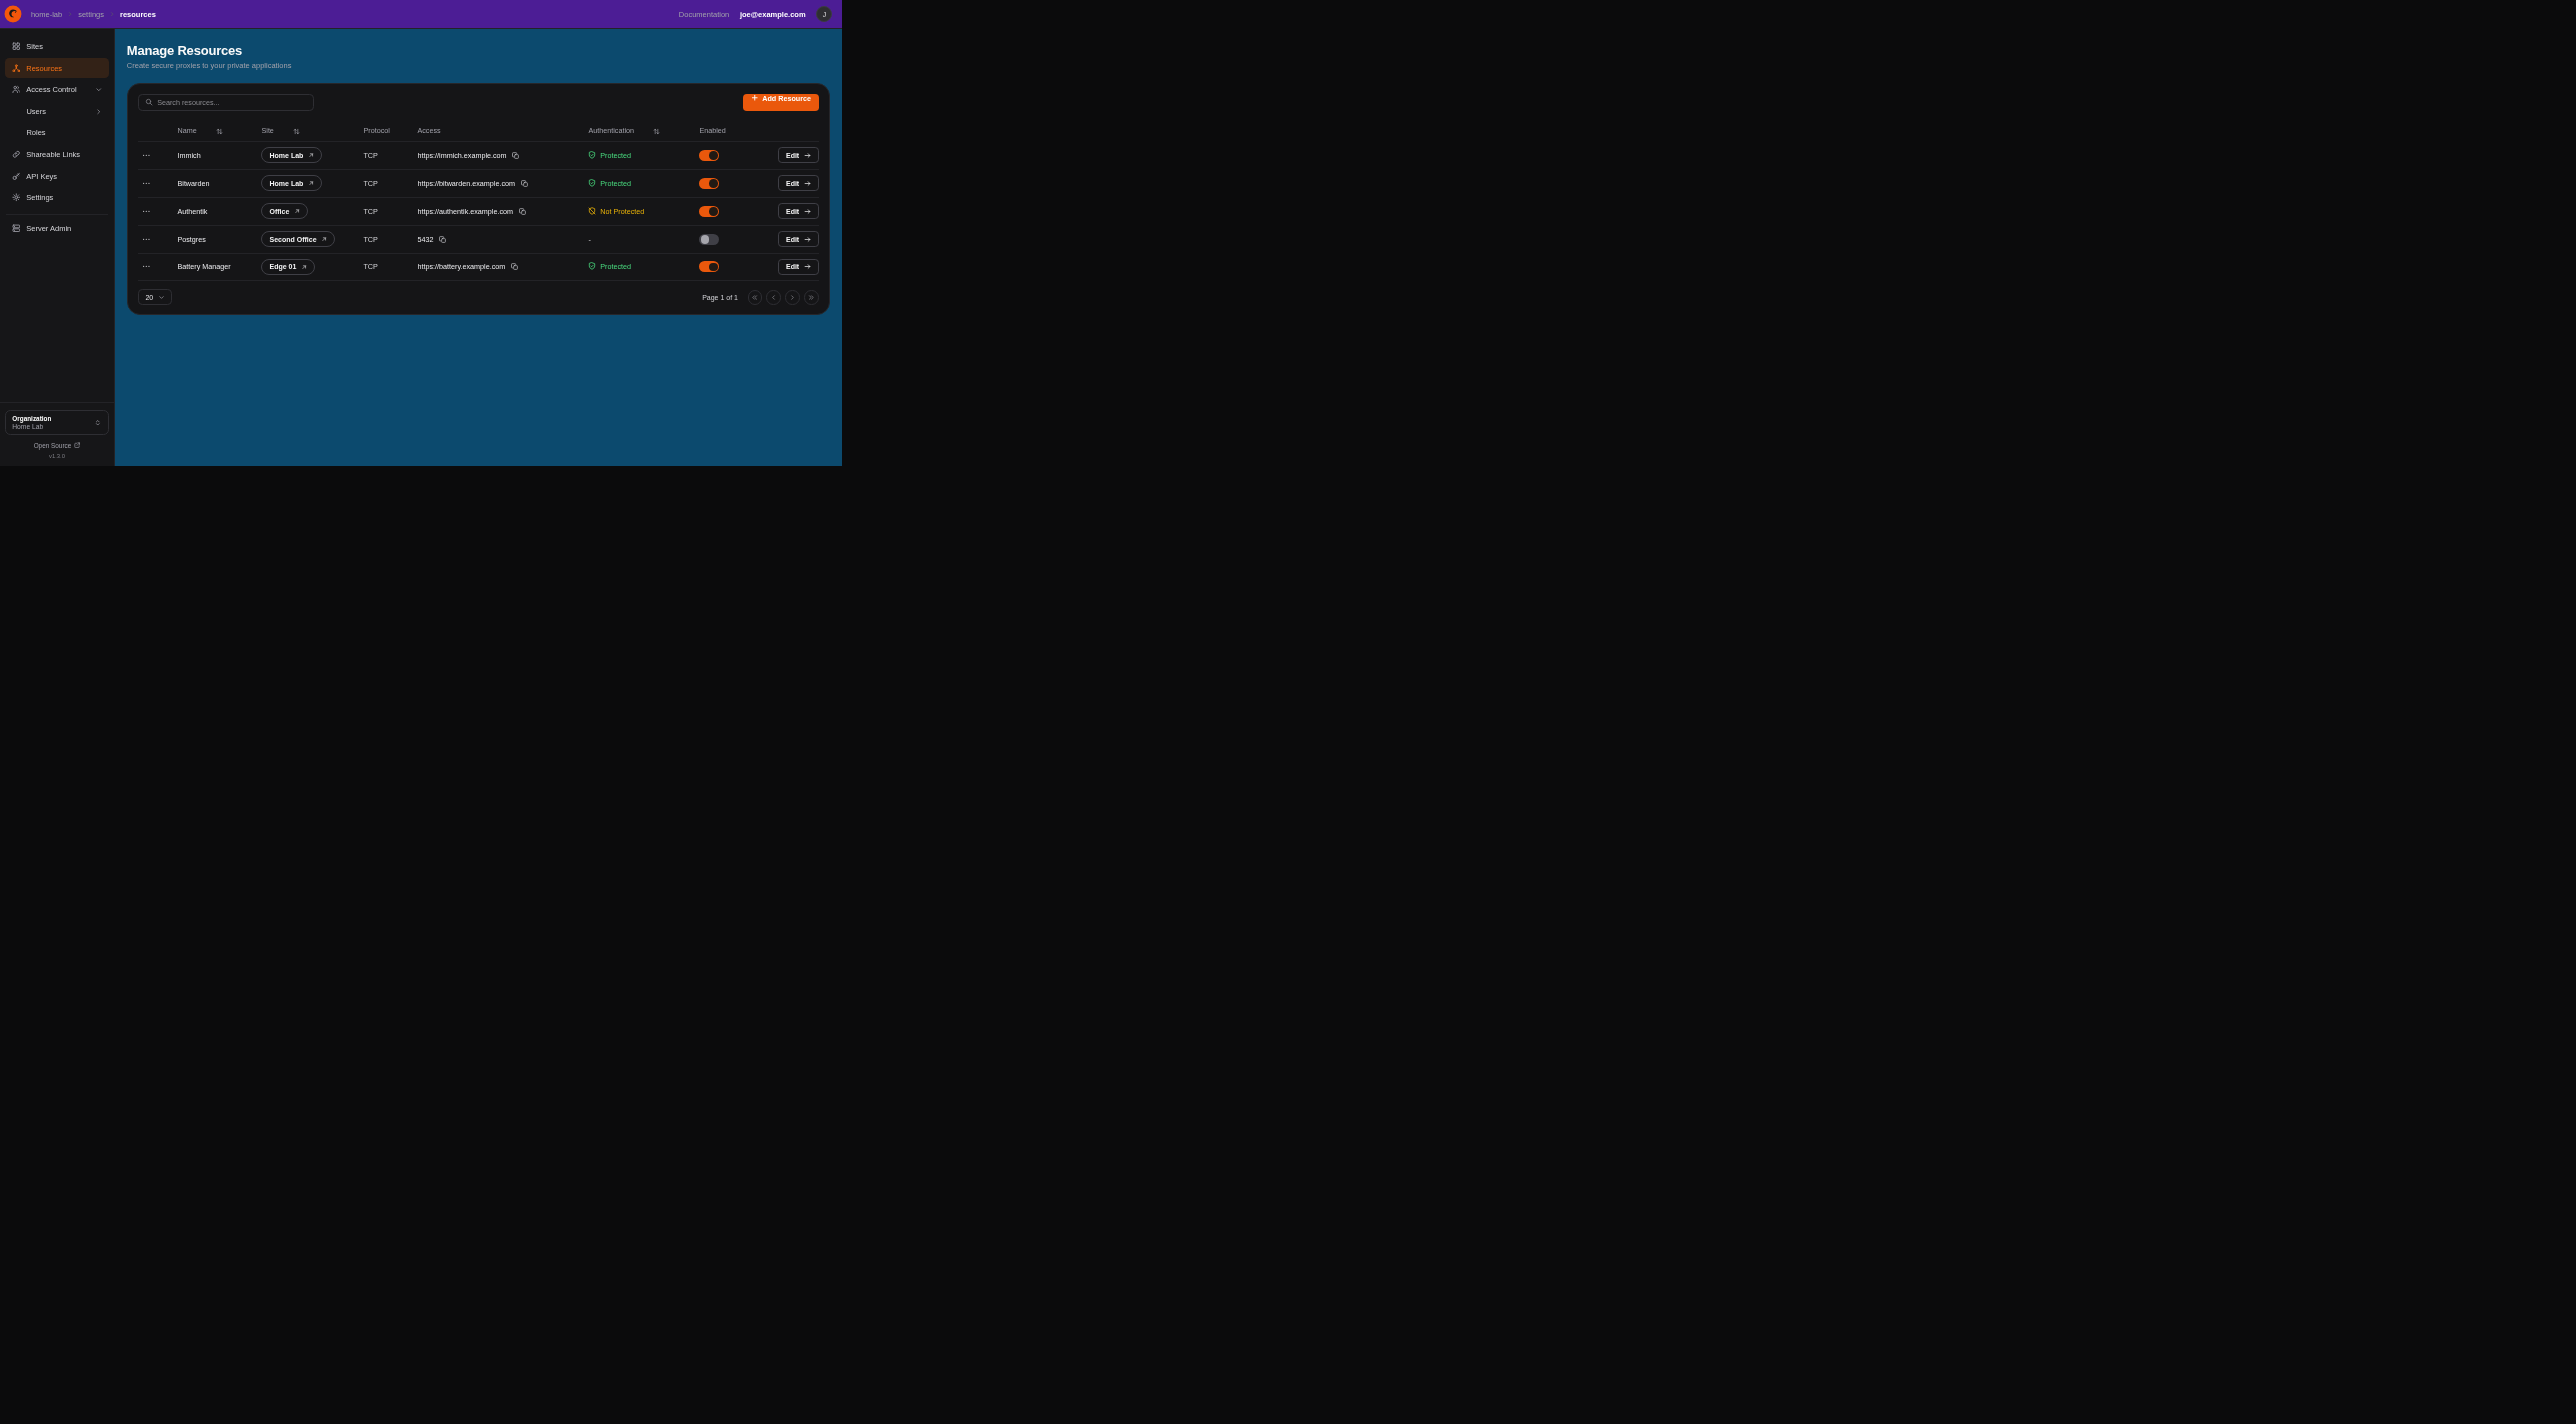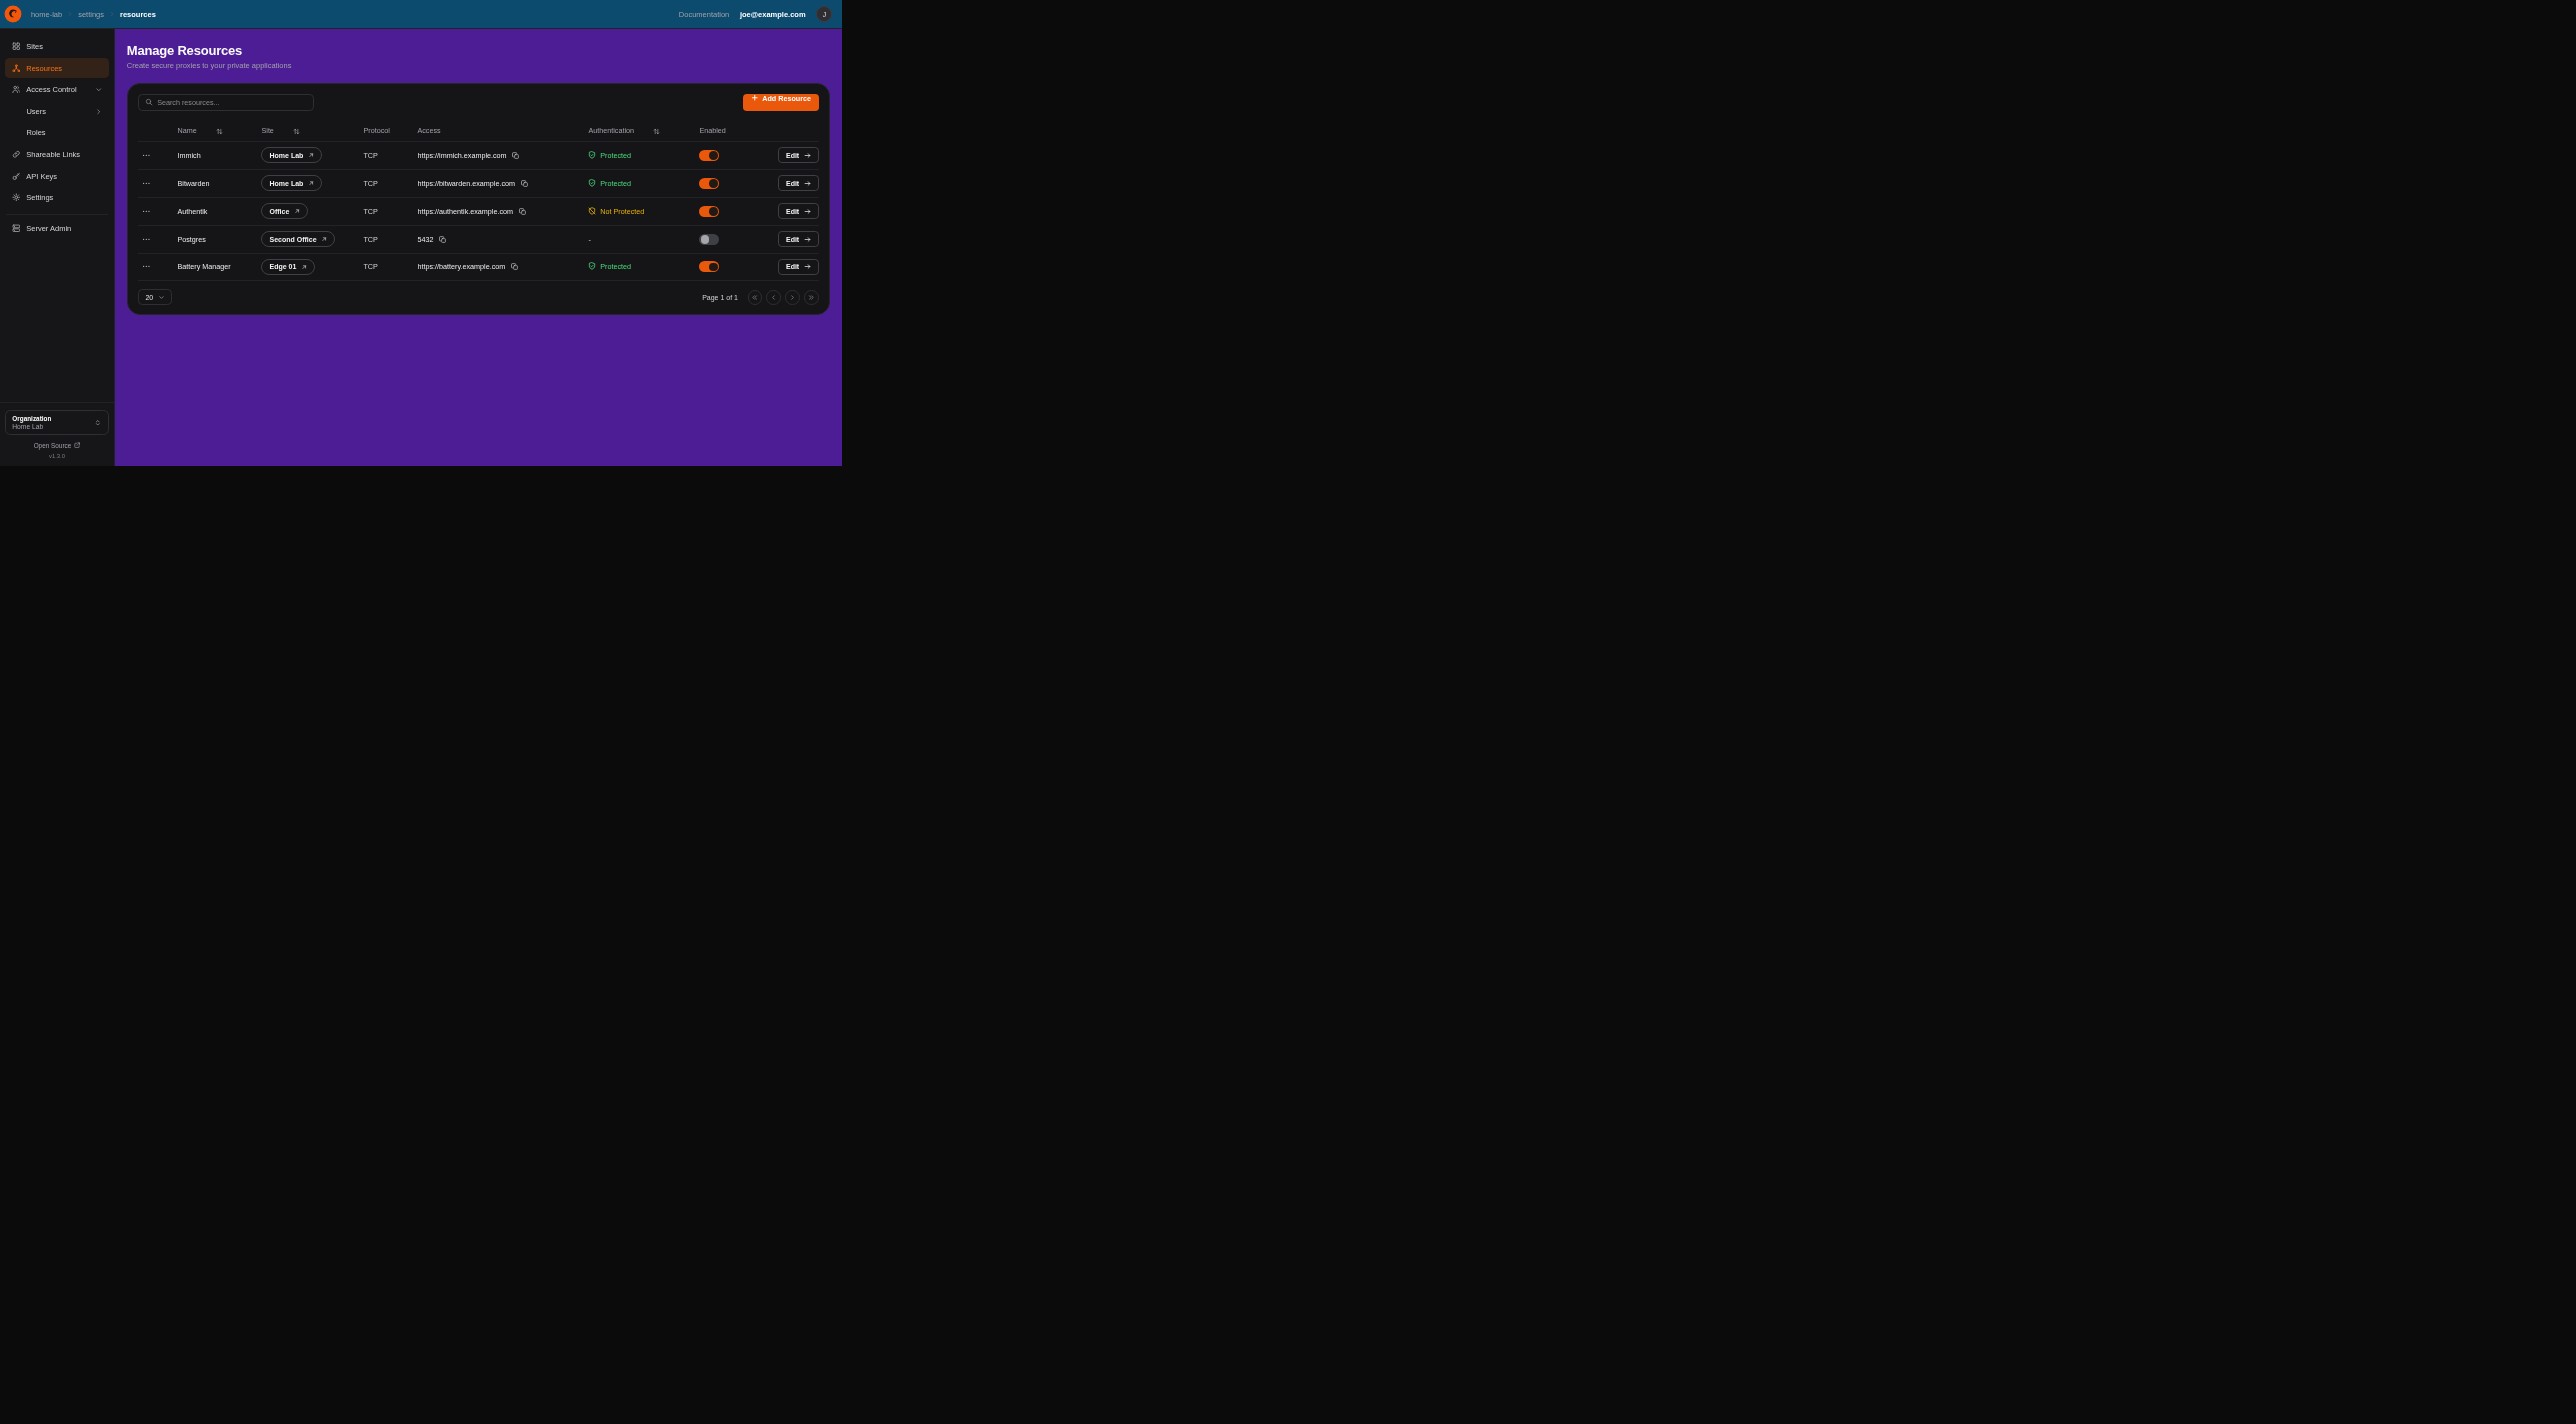--- a/index.html
+++ b/index.html
@@ -22,21 +22,21 @@
   }
   .ic{width:8.6px;height:8.6px;fill:none;stroke:currentColor;stroke-width:1.6;stroke-linecap:round;stroke-linejoin:round;flex:none;display:block}
   .ic-12{width:6.4px;height:6.4px}
   .ic-13{width:7px;height:7px}
   .ic-14{width:7.5px;height:7.5px}
   .ic-15{width:8px;height:8px}
 
   .app{display:grid;grid-template-rows:29px 1fr;grid-template-columns:115px 1fr;width:842px;height:466px}
 
   
-  .topbar{grid-column:1/-1;background:#0c4a6e;border-bottom:0.5px solid var(--border-soft);
+  .topbar{grid-column:1/-1;background:#4c1d95;border-bottom:0.5px solid var(--border-soft);
     display:flex;align-items:center;justify-content:space-between;padding:0 9.7px 0 4.3px}
   .tb-left{display:flex;align-items:center;gap:8.6px}
   .logo{width:18px;height:18px;border-radius:50%;overflow:hidden;cursor:pointer;flex:none}
   .crumbs{display:flex;align-items:center;gap:4.8px;font-size:7.5px}
   .crumb{color:var(--muted);text-decoration:none;cursor:pointer}
   .crumb.current{color:#fff;font-weight:700}
   .crumb-sep{color:#5d5d63;display:flex}
   .tb-right{display:flex;align-items:center;gap:10.7px}
   .doc-link{color:var(--muted);cursor:pointer;font-size:7.5px}
   .user-email{color:#fff;font-weight:700;font-size:7.5px;cursor:pointer}
@@ -60,21 +60,21 @@
   .org-box{display:flex;align-items:center;justify-content:space-between;border:0.5px solid #2e2e33;
     border-radius:5.4px;padding:3.8px 5.9px;cursor:pointer;background:transparent;width:100%;font-family:inherit}
   .org-title{font-size:6.4px;font-weight:700;color:#fff;text-align:left}
   .org-value{font-size:6.7px;color:var(--muted);margin-top:1.1px;text-align:left}
   .org-chevrons{color:#9a9aa1}
   .open-source{display:flex;align-items:center;justify-content:center;gap:2.7px;color:var(--muted);
     font-size:6.4px;margin-top:7px;cursor:pointer}
   .version{color:#7c7c82;font-size:5.9px;text-align:center;margin-top:3.8px}
 
   
-  .main{background:#4c1d95;padding:14px 11.8px;overflow:hidden}
+  .main{background:#0c4a6e;padding:14px 11.8px;overflow:hidden}
   .page-title{font-size:13px;font-weight:700;letter-spacing:-0.2px;color:#fafafa}
   .page-subtitle{font-size:7.5px;color:var(--muted);margin-top:3px}
 
   .card{margin-top:13px;background:#151517;border:0.5px solid var(--border);border-radius:13px;padding:9.7px 10.7px 8.6px}
   .card-toolbar{display:flex;align-items:center;justify-content:space-between}
   .search{display:flex;align-items:center;gap:4.3px;width:176px;height:17px;border:0.5px solid #2e2e33;
     border-radius:4.3px;padding:0 5.4px;color:#7d7d84}
   .search input{flex:1;background:transparent;border:none;outline:none;color:#e5e5e8;font-size:7.2px;
     font-family:inherit}
   .search input::placeholder{color:#8a8a8f}

